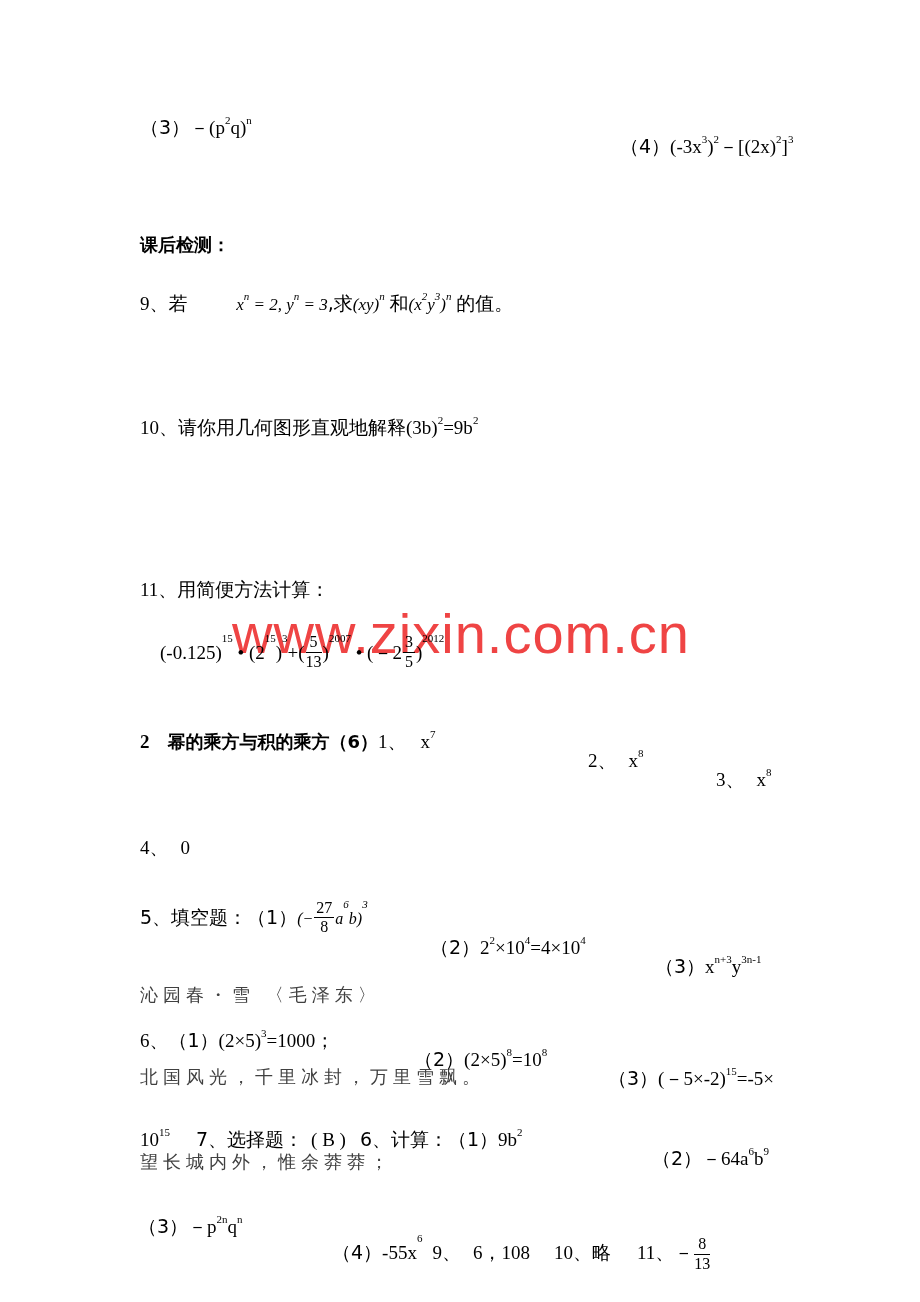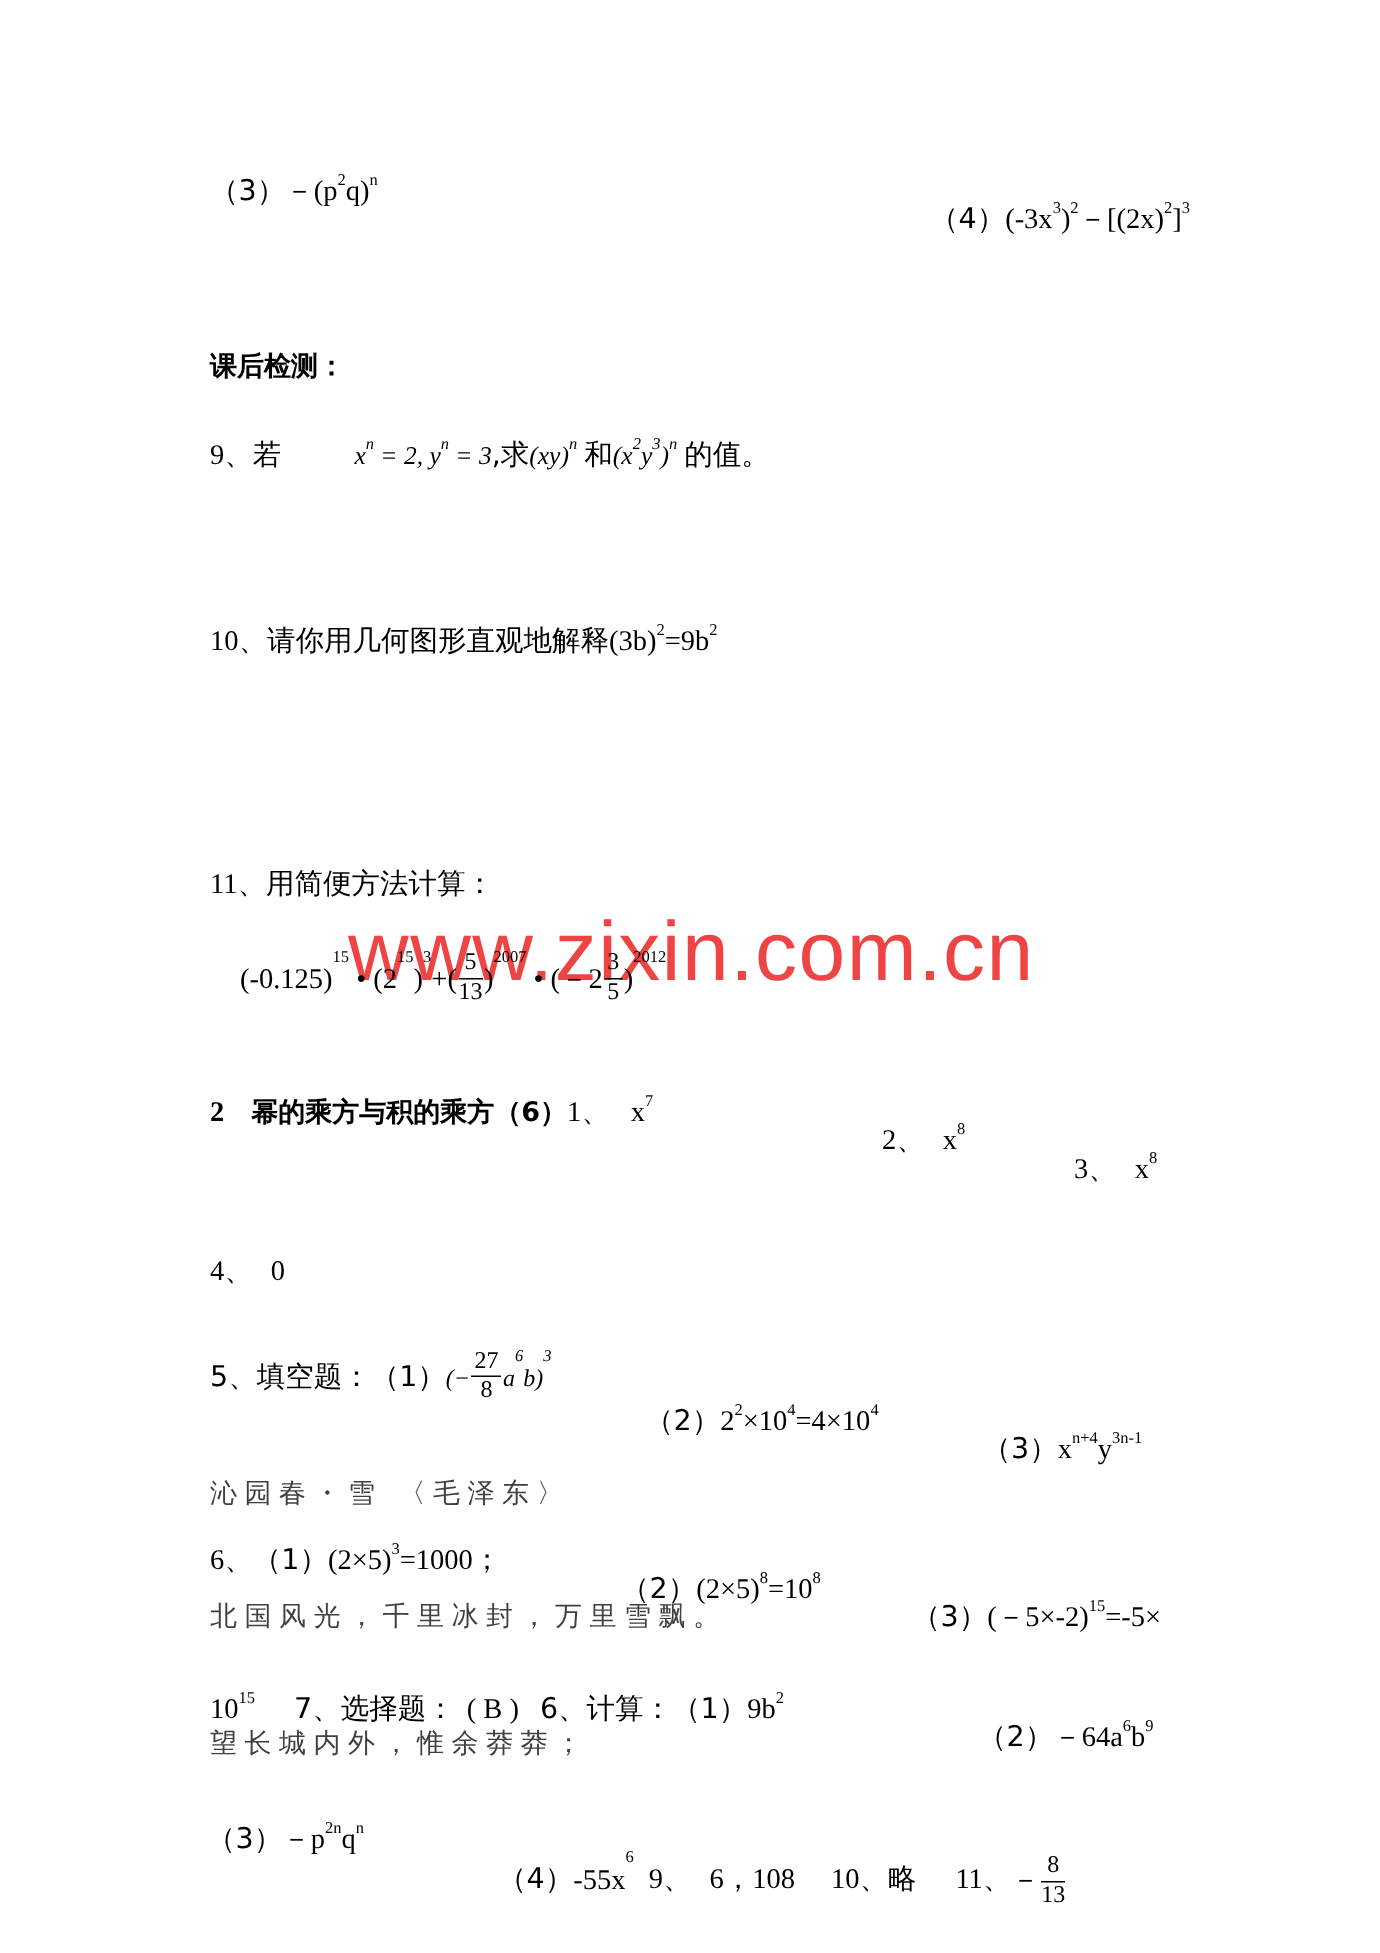--- a/index.html
+++ b/index.html
@@ -65,21 +65,21 @@
   <span>4、</span><span class="gap" style="width:12px;"></span><span>0</span>
 </div>
 
 <div class="line z" style="top:676px;">
   <span class="cjk">5、填空题：</span><span class="cjk">（1）</span><span class="it" style="font-size:16px;">(−<span class="frac" style="font-style:normal;"><span class="num">27</span><span class="den">8</span></span>a<sup>6</sup>b)<sup>3</sup></span>
 </div>
 <div class="line z" style="top:676px; left:430px;">
   <span class="cjk">（2）</span><span>2<sup>2</sup>×10<sup>4</sup>=4×10<sup>4</sup></span>
 </div>
 <div class="line z" style="top:676px; left:655px;">
-  <span class="cjk">（3）</span><span>x<sup>n+4</sup>y<sup>3n-1</sup></span>
+  <span class="cjk">（3）</span><span>x<sup>n+3</sup>y<sup>3n-1</sup></span>
 </div>
 
 <div class="line z" style="top:731px;">
   <span>6、</span><span class="cjk">（1）</span><span>(2×5)<sup>3</sup>=1000；</span>
 </div>
 <div class="line z" style="top:731px; left:414px;">
   <span class="cjk">（2）</span><span>(2×5)<sup>8</sup>=10<sup>8</sup></span>
 </div>
 <div class="line z" style="top:731px; left:608px;">
   <span class="cjk">（3）</span><span>(－5×-2)<sup>15</sup>=-5×</span>

